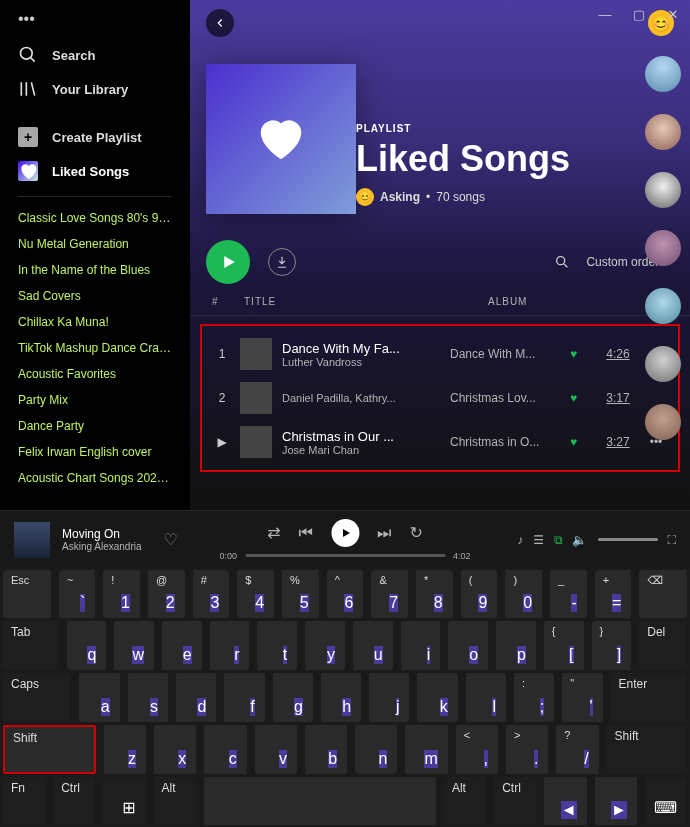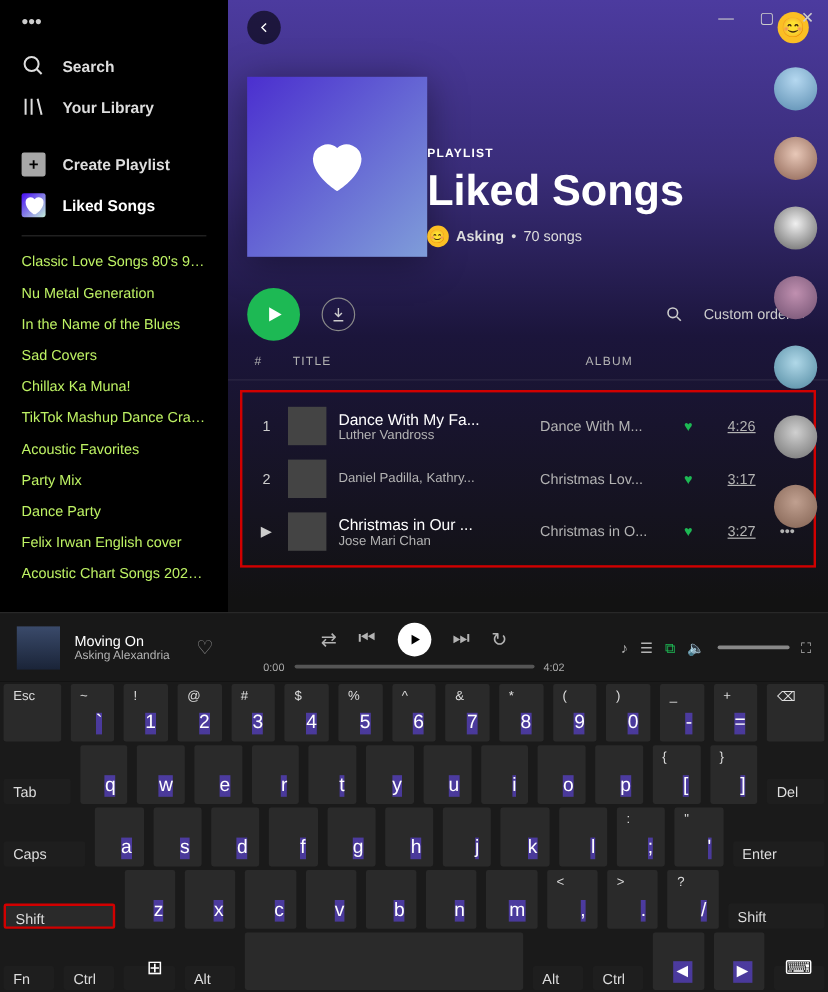--- a/index.html
+++ b/index.html
@@ -66,21 +66,21 @@
 .player .pctrls { display: flex; align-items: center; gap: 18px; }
 .player .pbtn { color: #b3b3b3; cursor: pointer; }
 .player .play { width: 28px; height: 28px; border-radius: 50%; background: #fff; display: flex; align-items: center; justify-content: center; }
 .player .prog { display: flex; align-items: center; gap: 8px; font-size: 9px; color: #aaa; }
 .player .bar { width: 200px; height: 3px; background: #555; border-radius: 2px; }
 .player .right { margin-left: auto; display: flex; align-items: center; gap: 10px; color: #b3b3b3; font-size: 12px; }
 .vol { width: 60px; height: 3px; background: #888; border-radius: 2px; }
 .keyboard { height: 259px; background: #1a1a1a; display: flex; flex-direction: column; }
 .krow { display: flex; flex: 1; gap: 8px; padding: 1.5px 3px; }
 .key { background: #2a2a2a; flex: 1; position: relative; border-radius: 2px; cursor: pointer; min-width: 0; }
-.key.dark { background: #1e1e1e; margin-top: 28px; }
+.key.dark { background: #1e1e1e; }
 .key .sup { position: absolute; top: 4px; left: 8px; font-size: 11px; color: #ddd; }
 .key .main { position: absolute; bottom: 6px; right: 10px; font-size: 16px; color: #fff; }
 .key .label { position: absolute; top: 4px; left: 8px; font-size: 12px; color: #ddd; }
 .key.shift-hl { border: 2px solid #d10000; background: #2a2a2a; }
 .key .icon { position: absolute; bottom: 8px; right: 10px; }
 </style>
 </head>
 <body>
 
 <div class="titlebar">

